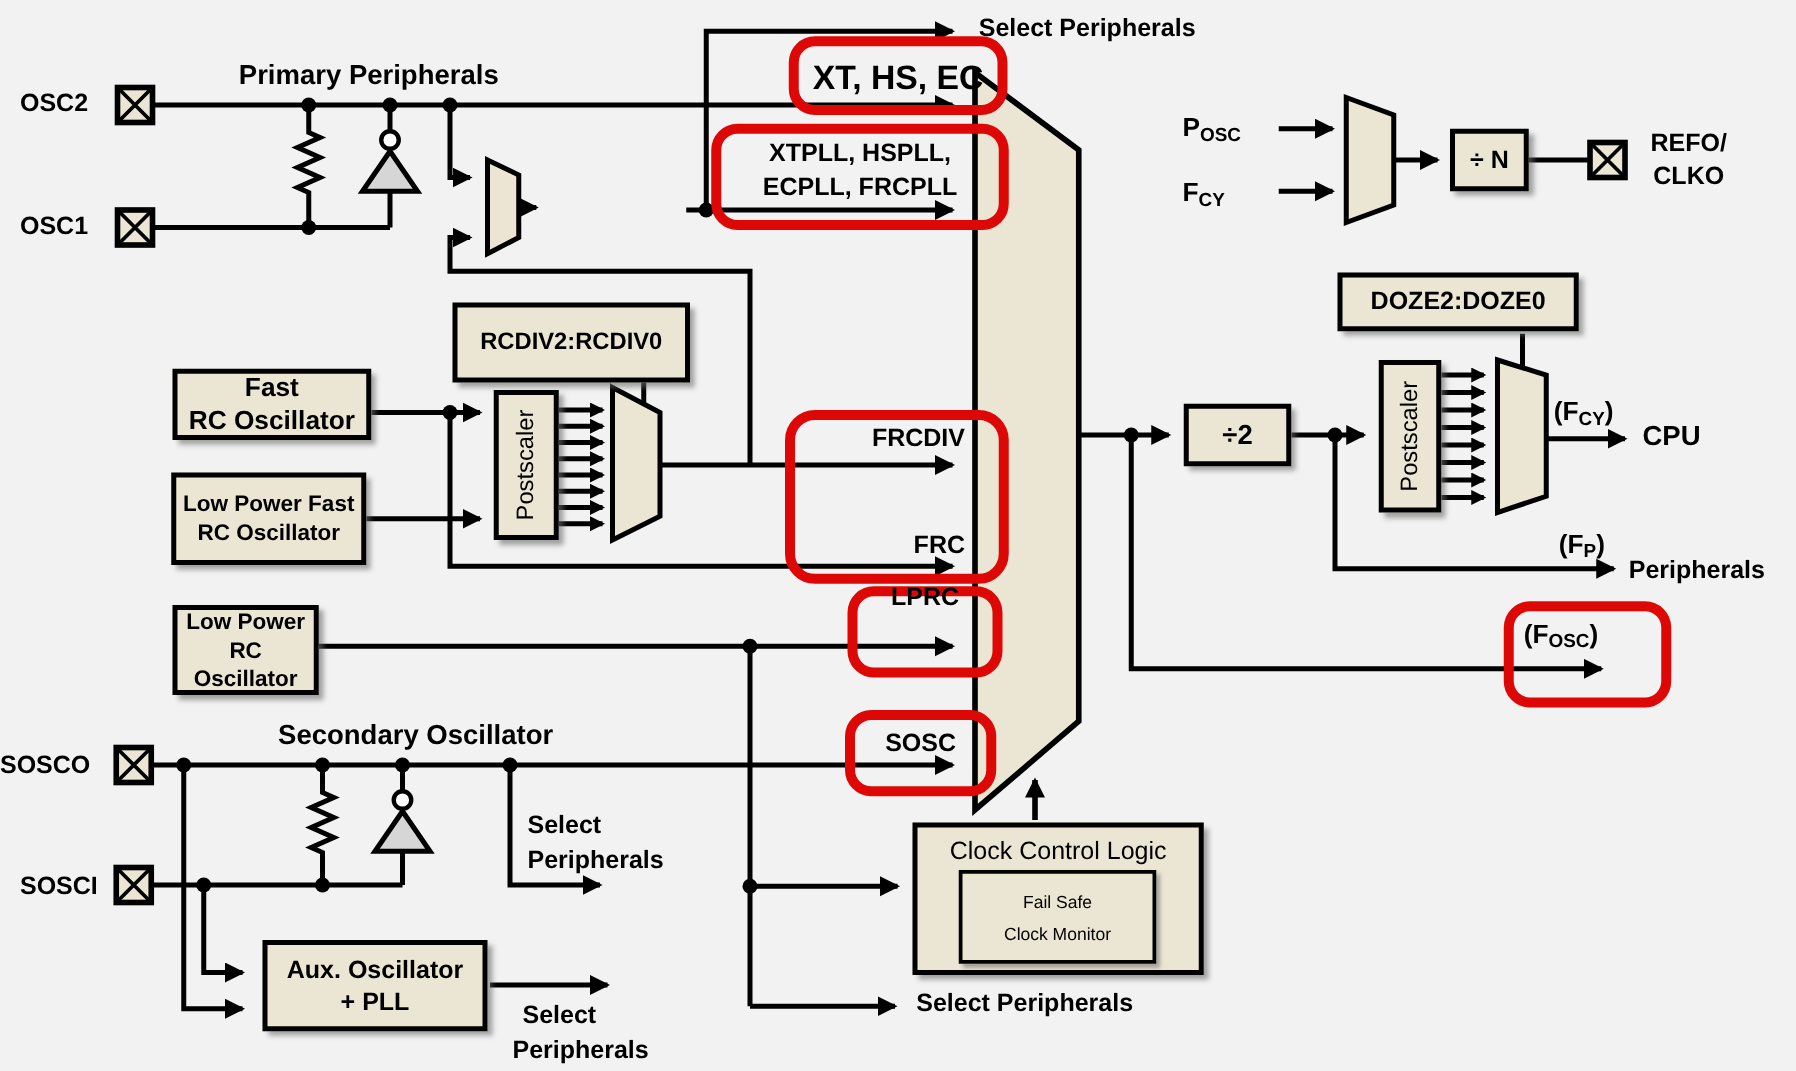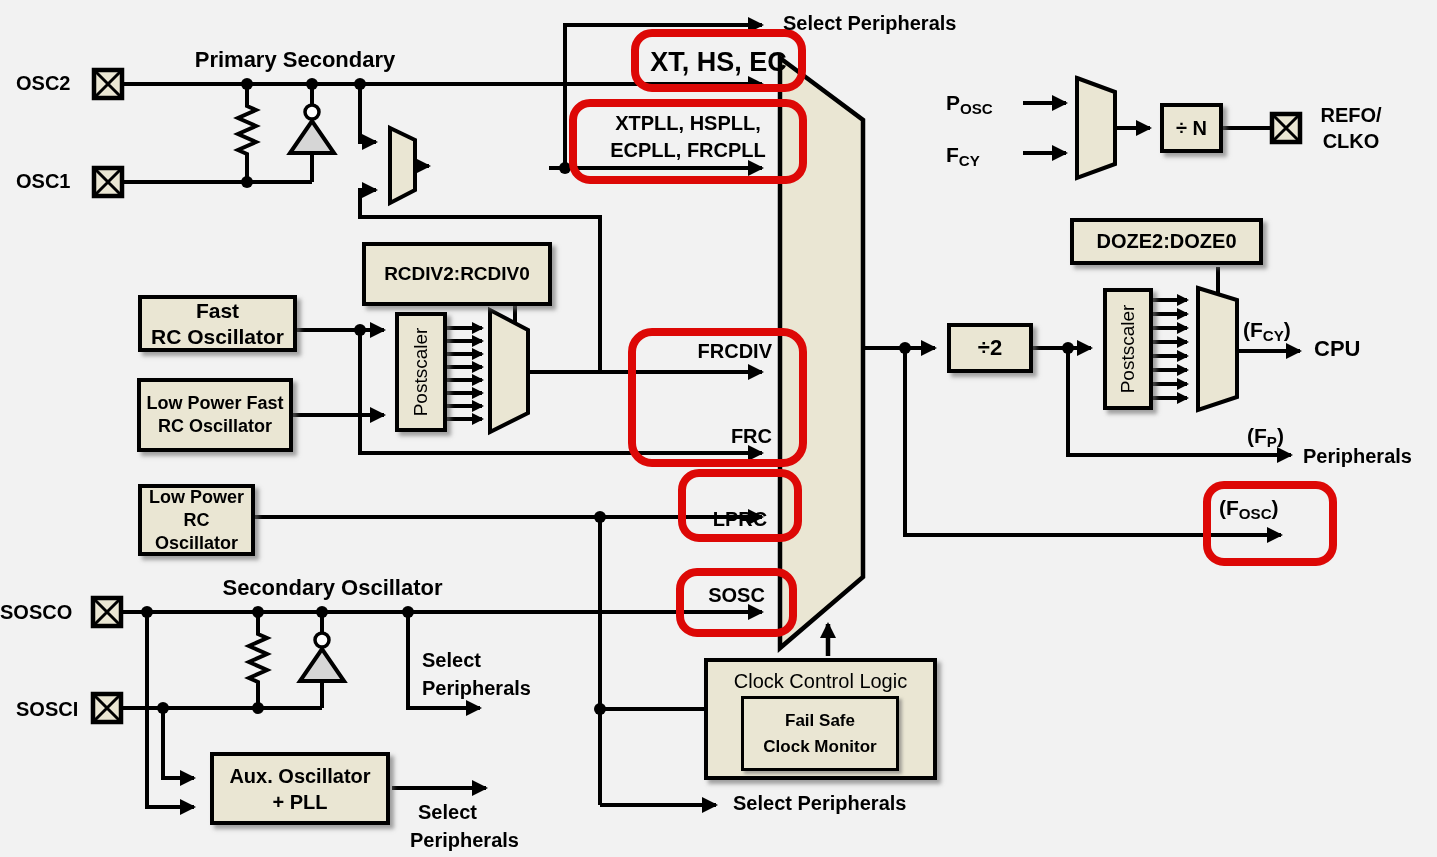--- a/index.html
+++ b/index.html
@@ -175,35 +175,35 @@
   <g fill="none" stroke="#dd0806" stroke-width="8">
     <rect x="635" y="33" width="167" height="55" rx="17"></rect>
     <rect x="573" y="103" width="230" height="77" rx="17"></rect>
     <rect x="632" y="332" width="171" height="131" rx="20"></rect>
     <rect x="682" y="473" width="116" height="65" rx="17"></rect>
     <rect x="680" y="572" width="113" height="61" rx="17"></rect>
     <rect x="1207" y="485" width="126" height="77" rx="17"></rect>
   </g>
 </svg>
 
-<div class="lbl center" style="left:170px;top:48px;width:250px;font-size:22px;">Primary Secondary</div>
+<div class="lbl center" style="left:170px;top:48px;width:250px;font-size:22px;">Primary Peripherals</div>
 <div class="lbl center" style="left:190px;top:576px;width:285px;font-size:22px;">Secondary Oscillator</div>
 <div class="lbl" style="left:16px;top:72px;font-size:20px;">OSC2</div>
 <div class="lbl" style="left:16px;top:170px;font-size:20px;">OSC1</div>
 <div class="lbl" style="left:0px;top:601px;font-size:20px;">SOSCO</div>
 <div class="lbl" style="left:16px;top:698px;font-size:20px;">SOSCI</div>
 
 <div class="lbl center" style="left:635px;top:48px;width:167px;font-size:27px;text-align:center;">XT, HS, EC</div>
 <div class="lbl center" style="left:573px;top:110px;width:230px;font-size:20px;line-height:27px;">
   <div>XTPLL, HSPLL,</div>
   <div>ECPLL, FRCPLL</div>
 </div>
 <div class="lbl right" style="left:630px;top:340px;width:142px;font-size:20px;text-align:right;">FRCDIV</div>
 <div class="lbl right" style="left:630px;top:425px;width:142px;font-size:20px;">FRC</div>
-<div class="lbl center" style="left:682px;top:508px;width:116px;font-size:20px;">LPRC</div>
+<div class="lbl center" style="left:682px;top:467px;width:116px;font-size:20px;">LPRC</div>
 <div class="lbl center" style="left:680px;top:584px;width:113px;font-size:20px;">SOSC</div>
 
 <div class="box" style="left:362px;top:242px;width:190px;height:64px;font-size:19px;">RCDIV2:RCDIV0</div>
 <div class="box" style="left:1070px;top:218px;width:193px;height:47px;font-size:20px;">DOZE2:DOZE0</div>
 
 <div class="box" style="left:138px;top:295px;width:159px;height:57px;font-size:21px;line-height:26px;">
   <div>
         <div>Fast</div>
        <div>RC Oscillator</div>
       </div>
@@ -230,24 +230,24 @@
 <div class="box" style="left:395px;top:312px;width:52px;height:120px;">
   <span class="vtext">Postscaler</span>
 </div>
 <div class="box" style="left:1103px;top:288px;width:50px;height:122px;">
   <span class="vtext">Postscaler</span>
 </div>
 
 <div class="box" style="left:947px;top:323px;width:86px;height:50px;font-size:22px;">÷2</div>
 <div class="box" style="left:1160px;top:103px;width:63px;height:50px;font-size:20px;">÷ N</div>
 
-<div class="box" style="left:704px;top:658px;width:233px;height:122px;display:block;">
+<div class="box" style="left:730px;top:658px;width:233px;height:122px;display:block;">
   <div class="thin center" style="font-size:20px;margin-top:8px;">Clock Control Logic</div>
   <div style="position:absolute;left:33px;top:34px;width:158px;height:75px;background:var(--fill);border:3.5px solid #000;box-sizing:border-box;display:flex;align-items:center;justify-content:center;box-shadow:3px 3px 3px rgba(105,105,105,0.55);">
-    <div class="thin center" style="font-size:17px;line-height:26px;font-weight:bold;">
+    <div class="thin center" style="font-size:14px;line-height:26px;">
       <div>Fail Safe</div>
       <div>Clock Monitor</div>
     </div>
   </div>
 </div>
 
 <div class="lbl" style="left:783px;top:12px;font-size:20px;">Select Peripherals</div>
 <div class="lbl" style="left:422px;top:646px;font-size:20px;line-height:28px;">
   <div>Select</div>
   <div>Peripherals</div>

